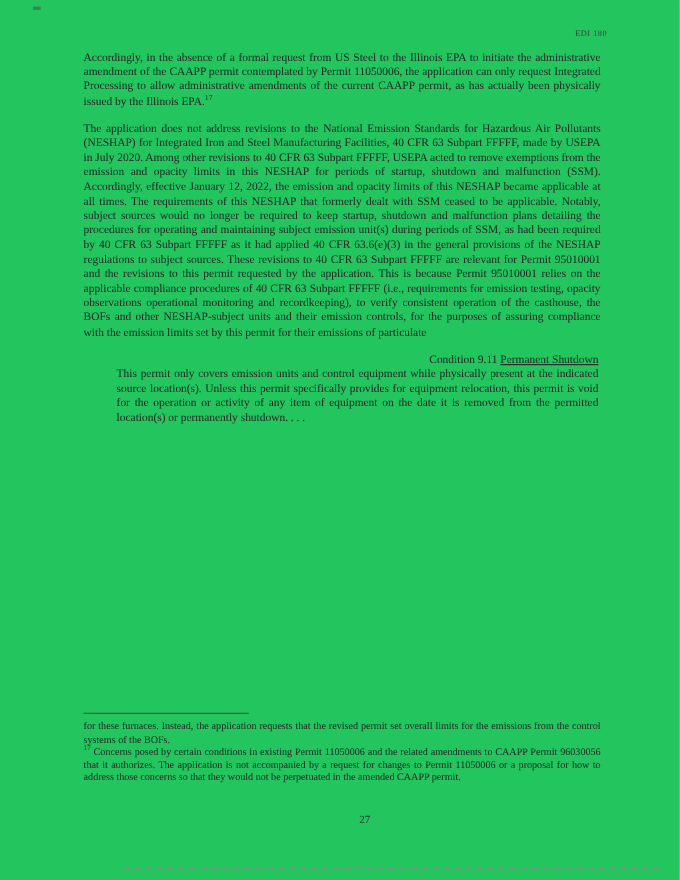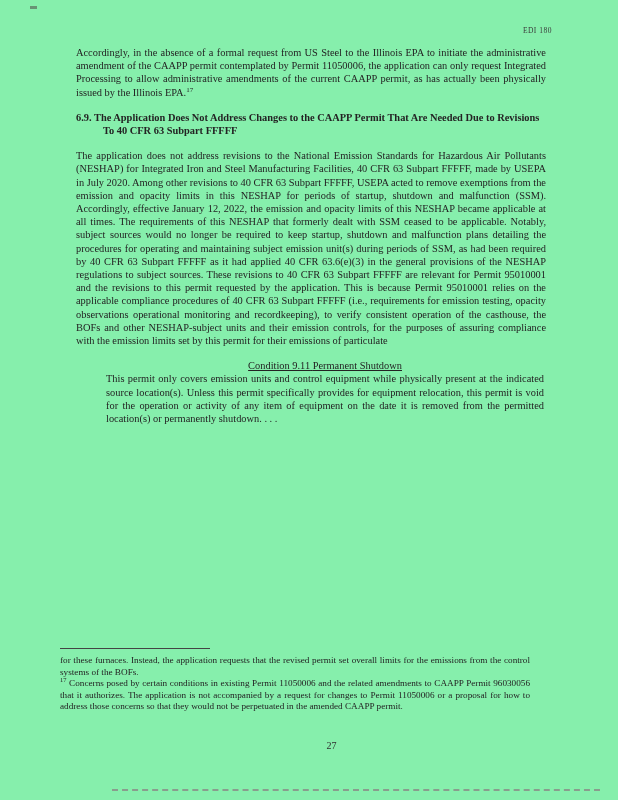--- a/index.html
+++ b/index.html
@@ -2,21 +2,21 @@
 <html><head>
 <meta charset="utf-8">
 <style>
   * { margin: 0; padding: 0; box-sizing: border-box; }
   html, body { background: #e9e9e7; }
   .page {
     position: relative;
     width: 618px;
     height: 800px;
     margin: 0 auto;
-    background: #86efac;
+    background: #22c55e;
     font-family: "Liberation Serif", serif;
     color: #232323;
     overflow: hidden;
     box-shadow: 0 0 4px rgba(0,0,0,.25);
   }
   .stamp {
     position: absolute;
     top: 26px;
     right: 66px;
     font-size: 7.5px;
@@ -38,25 +38,25 @@
     text-align: left;
     margin-bottom: 12px;
     padding-left: 27px;
     text-indent: -27px;
   }
   sup.fnref { font-size: 7px; line-height: 0; vertical-align: super; }
   .condition {
     margin-left: 30px;
     margin-right: 2px;
   }
-  .cond-title { text-align: center; text-decoration: underline; }
+  .cond-title { text-align: right; }
   .cond-title .u { text-decoration: underline; }
   .footnotes {
     position: absolute;
-    left: 60px;
+    left: 76px;
     top: 648px;
     width: 470px;
     font-size: 9.2px;
     line-height: 11.6px;
     text-align: justify;
   }
   .fn-rule {
     width: 150px;
     border-top: 1px solid #444;
     margin-bottom: 6px;
@@ -98,21 +98,20 @@
 <div class="page">
 
   <div class="corner-speck"></div>
 
   <div class="stamp">EDI 180</div>
 
   <div class="content">
 
     <p class="para"><span>Accordingly, in the absence of a formal request from US Steel to the Illinois EPA to initiate the administrative amendment of the CAAPP permit contemplated by Permit 11050006, the application can only request Integrated Processing to allow administrative amendments of the current CAAPP permit, as has actually been physically issued by the Illinois EPA.</span><sup class="fnref">17</sup></p>
 
-    <p class="heading">6.9. The Application Does Not Address Changes to the CAAPP Permit That Are Needed Due to Revisions To 40 CFR 63 Subpart FFFFF</p>
 
     <p class="para">The application does not address revisions to the National Emission Standards for Hazardous Air Pollutants (NESHAP) for Integrated Iron and Steel Manufacturing Facilities, 40 CFR 63 Subpart FFFFF, made by USEPA in July 2020.  Among other revisions to 40 CFR 63 Subpart FFFFF, USEPA acted to remove exemptions from the emission and opacity limits in this NESHAP for periods of startup, shutdown and malfunction (SSM). Accordingly, effective January 12, 2022, the emission and opacity limits of this NESHAP became applicable at all times. The requirements of this NESHAP that formerly dealt with SSM ceased to be applicable. Notably, subject sources would no longer be required to keep startup, shutdown and malfunction plans detailing the procedures for operating and maintaining subject emission unit(s) during periods of SSM, as had been required by 40 CFR 63 Subpart FFFFF as it had applied 40 CFR 63.6(e)(3) in the general provisions of the NESHAP regulations to subject sources. These revisions to 40 CFR 63 Subpart FFFFF are relevant for Permit 95010001 and the revisions to this permit requested by the application. This is because Permit 95010001 relies on the applicable compliance procedures of 40 CFR 63 Subpart FFFFF (i.e., requirements for emission testing, opacity observations operational monitoring and recordkeeping), to verify consistent operation of the casthouse, the BOFs and other NESHAP-subject units and their emission controls, for the purposes of assuring compliance with the emission limits set by this permit for their emissions of particulate</p>
 
 
 
     <div class="condition">
       <p class="cond-title"><span>Condition 9.11</span> <span class="u">Permanent Shutdown</span></p>
       <p>This permit only covers emission units and control equipment while physically present at the indicated source location(s). Unless this permit specifically provides for equipment relocation, this permit is void for the operation or activity of any item of equipment on the date it is removed from the permitted location(s) or permanently shutdown.  . . .</p>
     </div>
 

